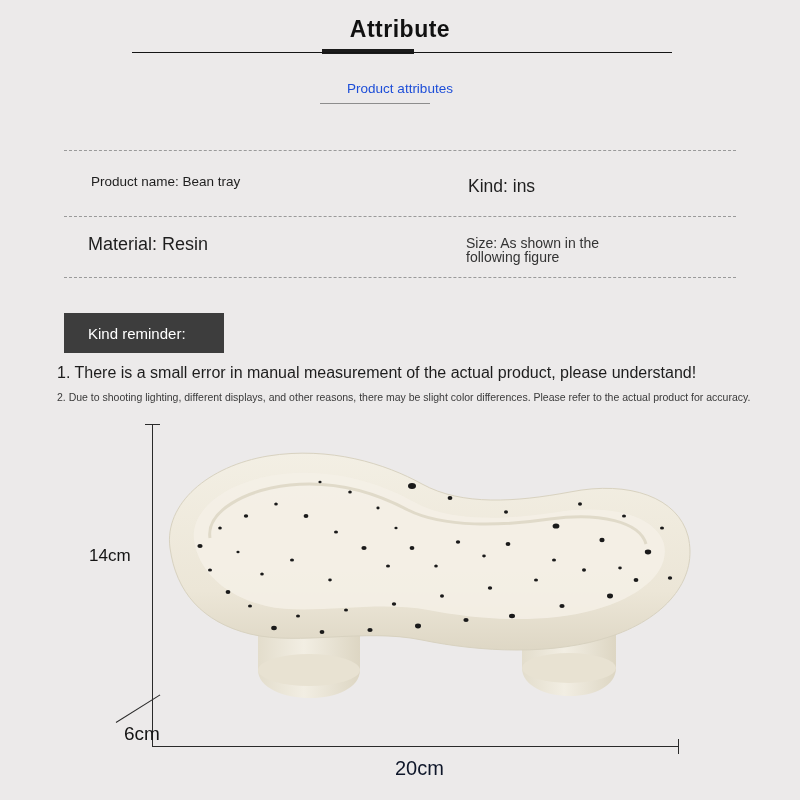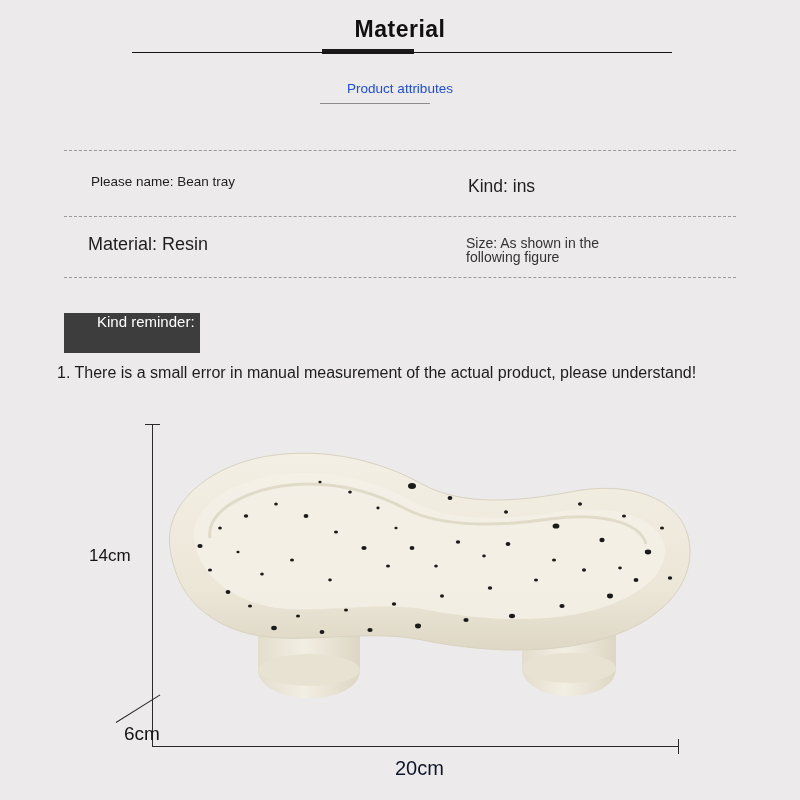--- a/index.html
+++ b/index.html
@@ -107,28 +107,28 @@
     line-height: 14px;
     width: 160px;
     color: #333;
   }
 
   
   .reminder-badge {
     position: absolute;
     top: 313px;
     left: 64px;
-    width: 136px;
+    width: 160px;
     height: 40px;
     background: #3d3d3d;
     color: #fff;
     font-size: 15px;
     display: flex;
-    align-items: flex-start;
-    padding-left: 33px;
+    align-items: center;
+    padding-left: 24px;
     box-sizing: border-box;
   }
   .note1 {
     position: absolute;
     top: 364px;
     left: 57px;
     font-size: 16px;
     color: #1d1d1d;
   }
   .note2 {
@@ -212,40 +212,41 @@
     width: 560px;
     height: 320px;
   }
   .tray-wrap svg { display: block; }
 </style>
 </head>
 <body>
 
 <div class="page">
 
-  <div class="title">Material</div>
+  <div class="title">Attribute</div>
   <div class="title-underline"></div>
   <div class="title-rule"></div>
 
   <div class="subtitle">Product attributes</div>
   <div class="subtitle-rule"></div>
 
   <div class="dashed d1"></div>
   <div class="dashed d2"></div>
   <div class="dashed d3"></div>
 
-  <div class="attr attr-name">Please name: Bean tray</div>
+  <div class="attr attr-name">Product name: Bean tray</div>
   <div class="attr attr-style">Kind: ins</div>
   <div class="attr attr-material">Material: Resin</div>
   <div class="attr attr-size">Size: As shown in the following figure</div>
 
   <div class="reminder-badge">
     <span>Kind reminder:</span>
   </div>
   <div class="note1">1. There is a small error in manual measurement of the actual product, please understand!</div>
+  <div class="note2">2. Due to shooting lighting, different displays, and other reasons, there may be slight color differences. Please refer to the actual product for accuracy.</div>
 
   <div class="dim-v"></div>
   <div class="dim-v-cap-top"></div>
   <div class="dim-h"></div>
   <div class="dim-h-cap-right"></div>
   <div class="dim-diag"></div>
 
   <div class="label-14">14cm</div>
   <div class="label-6">6cm</div>
   <div class="label-20">20cm</div>

